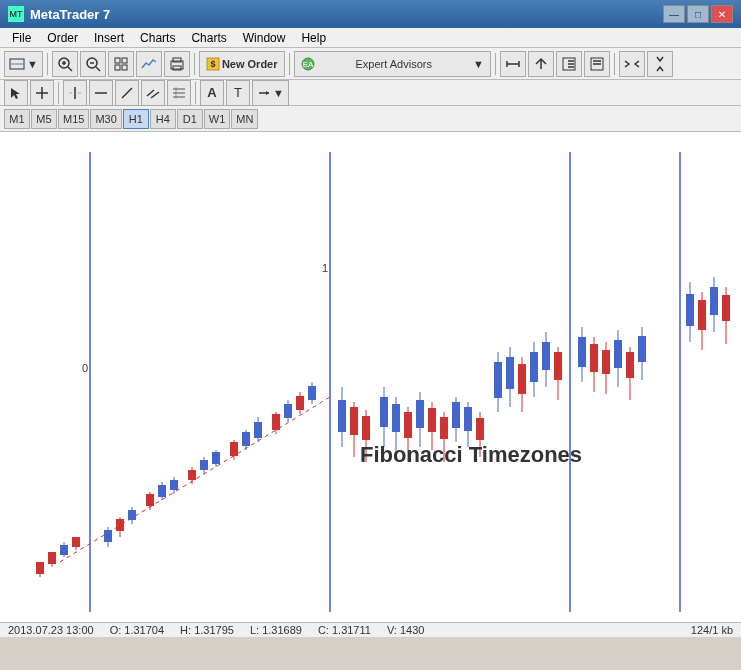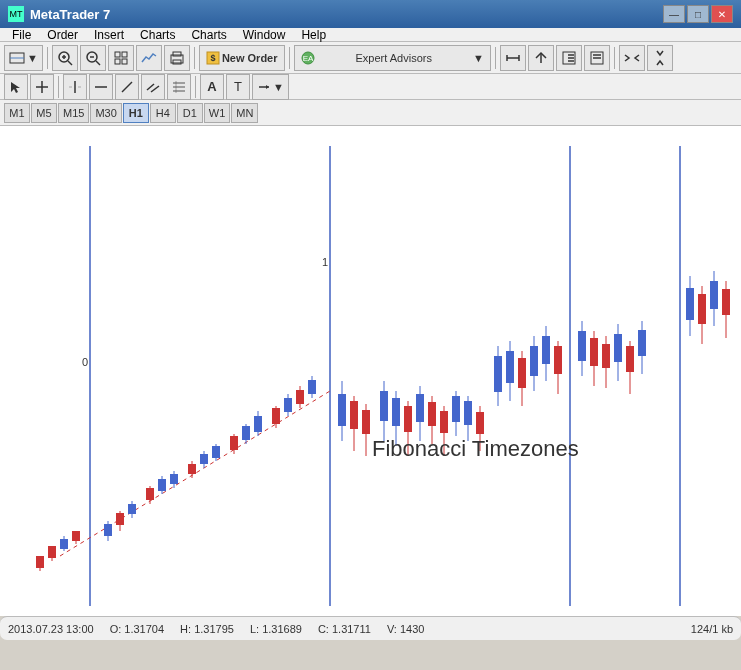--- a/index.html
+++ b/index.html
@@ -21,21 +21,21 @@
     .title-bar-controls { display: flex; gap: 2px; }
     .title-btn {
       width: 22px; height: 18px; background: #a0b8d0; border: 1px solid #888;
       display: flex; align-items: center; justify-content: center; font-size: 10px; cursor: pointer; color: #333;
     }
     .title-btn.close { background: #e05050; color: white; }
 
     
     .menu-bar {
       background: #f0f0f0;
-      height: 14px;
+      height: 20px;
       display: flex;
       align-items: center;
       padding: 0 4px;
       border-bottom: 1px solid #bbb;
     }
     .menu-item {
       padding: 2px 8px;
       font-size: 12px;
       cursor: pointer;
       color: #000;
@@ -81,21 +81,21 @@
       padding: 0 4px;
       gap: 1px;
       border-bottom: 1px solid #bbb;
     }
     .tf-btn {
       height: 20px; min-width: 26px; padding: 0 4px;
       background: #e0e0e0; border: 1px solid #aaa;
       display: flex; align-items: center; justify-content: center;
       font-size: 11px; cursor: pointer; color: #333;
     }
-    .tf-btn.active { background: #c8d8f0; border-color: #5080c0; font-weight: bold; }
+    .tf-btn.active { background: #c8d8f0; border-color: #5080c0; font-weight: normal; }
     .chart-area {
       width: 741px;
       height: 490px;
       position: relative;
       background: white;
     }
 
     
     .fib-label {
       position: absolute;
@@ -103,28 +103,27 @@
       font-weight: bold;
       color: #333;
       left: 380px;
       top: 320px;
       pointer-events: none;
     }
 
     
     .status-bar {
       background: #f0f0f0;
-      height: 24px;
+      height: 15px;
       display: flex;
       align-items: center;
       padding: 0 8px;
       border-top: 1px solid #bbb;
       gap: 16px;
       font-size: 11px;
-      border-radius: 7px;
     }
     .status-item { color: #333; }
 
     svg.chart-svg {
       position: absolute;
       top: 0; left: 0;
       width: 100%; height: 100%;
     }
   </style>
 </head>
@@ -454,21 +453,21 @@
     <rect x="686" y="162" width="8" height="32" fill="#4466cc"></rect>
     <line x1="702" y1="160" x2="702" y2="218" stroke="#cc3333" stroke-width="1"></line>
     <rect x="698" y="168" width="8" height="30" fill="#cc3333"></rect>
     <line x1="714" y1="145" x2="714" y2="200" stroke="#4466cc" stroke-width="1"></line>
     <rect x="710" y="155" width="8" height="28" fill="#4466cc"></rect>
     <line x1="726" y1="155" x2="726" y2="212" stroke="#cc3333" stroke-width="1"></line>
     <rect x="722" y="163" width="8" height="26" fill="#cc3333"></rect>
 
   </svg>
 
-  <div class="fib-label" style="position:absolute;left:372px;top:310px;font-size:22px;font-weight:normal;color:#333;">Fibonacci Timezones</div>
+  <div class="fib-label" style="position:absolute;left:360px;top:310px;font-size:22px;font-weight:bold;color:#333;">Fibonacci Timezones</div>
 </div>
 
 <div class="status-bar">
   <span class="status-item">2013.07.23 13:00</span>
   <span class="status-item">O: 1.31704</span>
   <span class="status-item">H: 1.31795</span>
   <span class="status-item">L: 1.31689</span>
   <span class="status-item">C: 1.31711</span>
   <span class="status-item">V: 1430</span>
   <span style="flex:1"></span>

